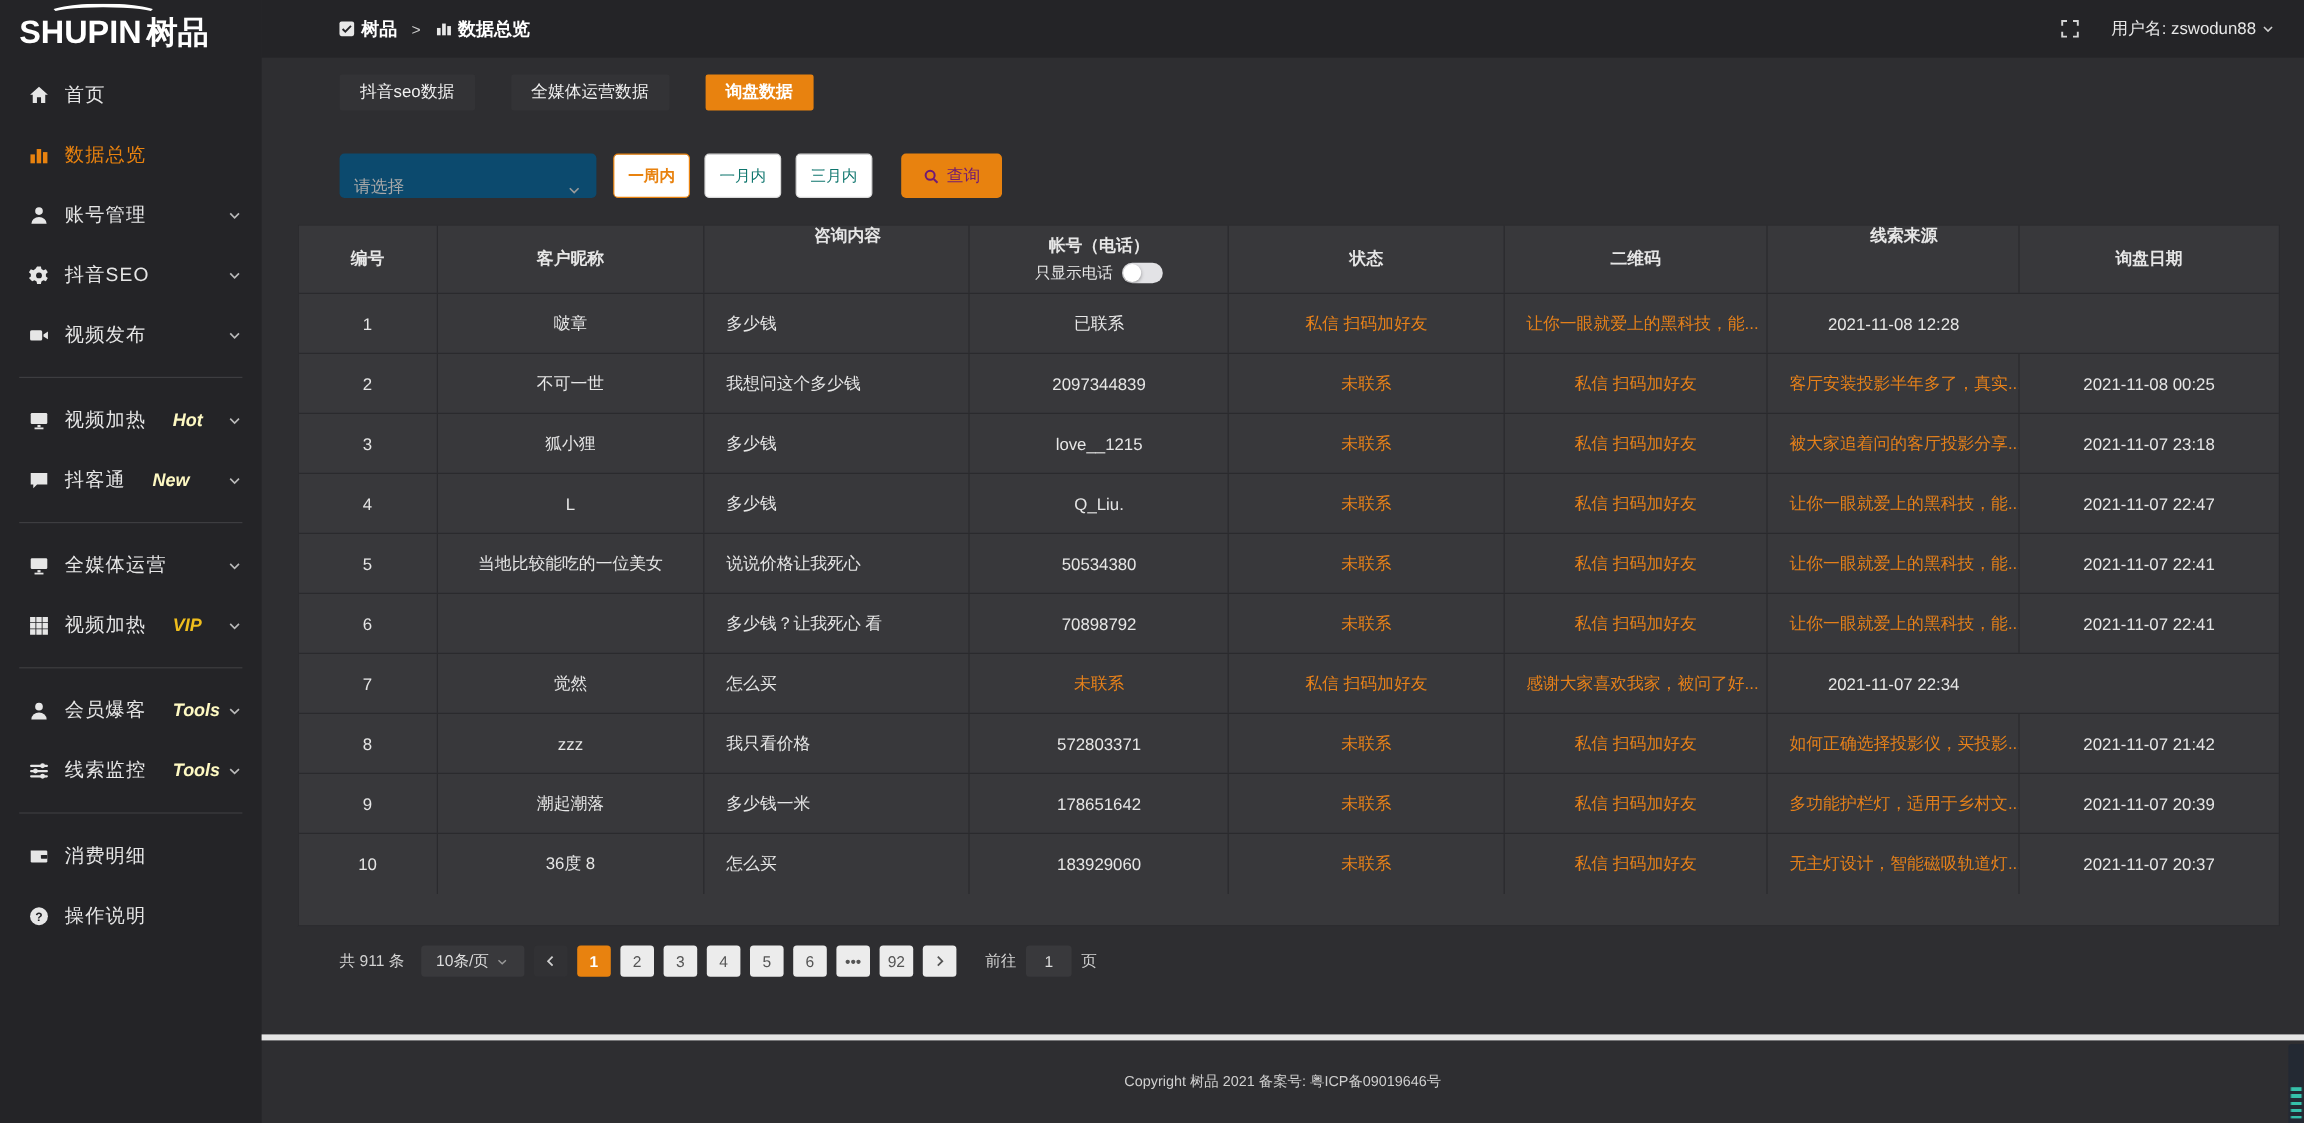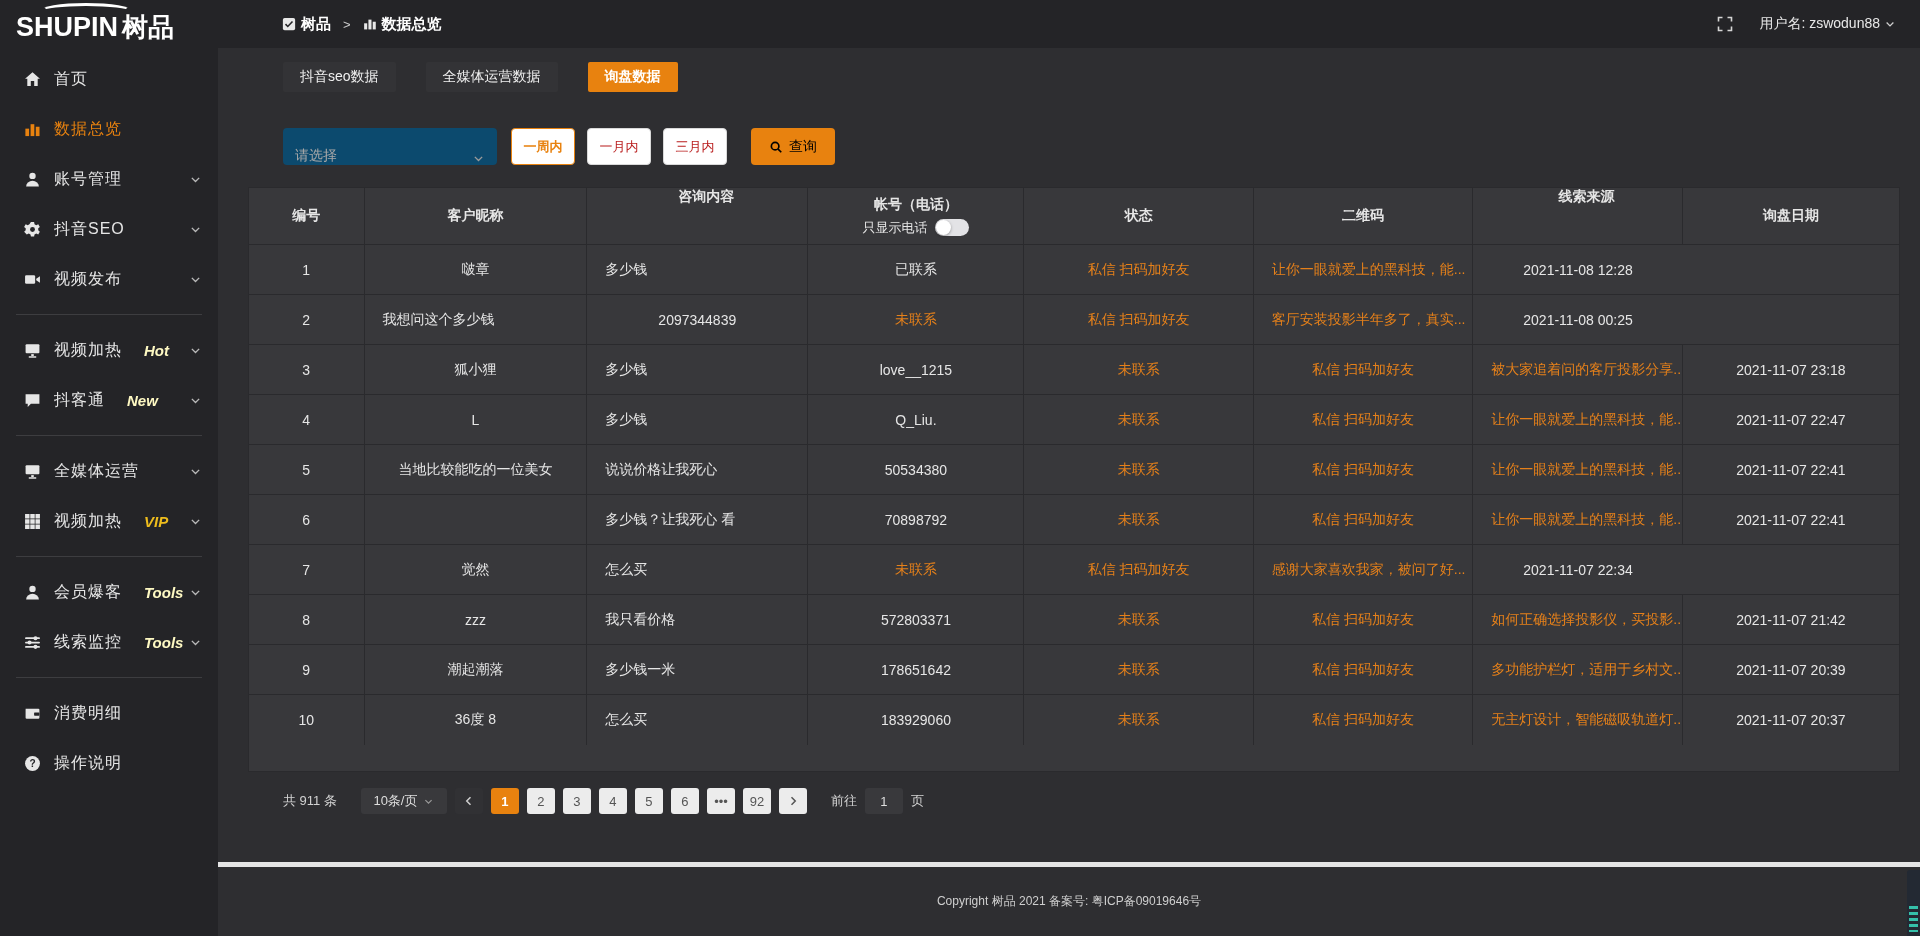--- a/index.html
+++ b/index.html
@@ -54,23 +54,23 @@
   .tabs-row{margin:14px 0 0 35px;display:flex;gap:30px;}
   .tab-btn{height:30px;padding:0 17px;background:#333336;color:#f0f0f0;font-size:14px;border:none;border-radius:2px;display:flex;align-items:center;cursor:pointer;}
   .tab-btn.active{background:var(--accent);color:#fff;font-weight:bold;}
 
   
   .filter-row{margin:36px 0 0 35px;display:flex;align-items:center;}
   .select{width:214px;height:37px;background:#0c4a6e;border-radius:4px;display:flex;align-items:flex-end;padding:0 12px;color:#a8a8a8;font-size:14px;cursor:pointer;}
   .select .sel-chev{margin-left:auto;width:13px;height:13px;color:#9a9a9a;display:inline-flex;}
   .sel-chev svg{width:100%;height:100%;}
   .range-group{display:flex;gap:12px;margin-left:14px;}
-  .range-btn{width:64px;height:37px;background:#fff;border:1px solid #d9d9d9;border-radius:4px;color:#b91c1c;font-size:13px;cursor:pointer;}
+  .range-btn{width:64px;height:37px;background:#fff;border:1px solid #d9d9d9;border-radius:4px;color:#0f766e;font-size:13px;cursor:pointer;}
   .range-btn.active{border:1px solid var(--accent);color:var(--accent);font-weight:bold;}
-  .search-btn{margin-left:24px;height:37px;padding:0 18px;background:var(--accent);border:none;border-radius:4px;color:#000000;font-size:14px;display:flex;align-items:center;gap:6px;cursor:pointer;}
+  .search-btn{margin-left:24px;height:37px;padding:0 18px;background:var(--accent);border:none;border-radius:4px;color:#701a75;font-size:14px;display:flex;align-items:center;gap:6px;cursor:pointer;}
   .search-btn .ic{width:14px;height:14px;display:inline-flex;}
   .search-btn .ic svg{width:100%;height:100%;}
 
   
   .table-wrap{margin-top:22px;background:var(--cell);border:1px solid var(--line);padding-bottom:26px;}
   .tgrid{display:grid;grid-template-columns:7% 13.5% 13.4% 13.1% 13.9% 13.3% 12.7% 13.1%;}
   .th,.td{border-right:1px solid var(--line);display:flex;align-items:center;justify-content:center;color:var(--txt);font-size:14px;overflow:hidden;}
   .th:last-child,.td:last-child{border-right:none;}
   .thead{height:57px;border-bottom:1px solid var(--line);}
   .th{flex-direction:column;font-weight:bold;gap:5px;}
@@ -79,21 +79,21 @@
   .td.left,.th.left{justify-content:flex-start;padding-left:18px;text-align:left;}
   .toggle-line{display:flex;align-items:center;gap:8px;font-size:13px;font-weight:normal;}
   .switch{width:34px;height:17px;background:#e3e3e6;border-radius:9px;position:relative;cursor:pointer;flex:none;}
   .switch::after{content:"";position:absolute;left:1px;top:1px;width:15px;height:15px;border-radius:50%;background:#fff;box-shadow:0 1px 3px rgba(0,0,0,.35);}
   .status{color:var(--orange-text);}
   .status.contacted{color:var(--txt);}
   .orange{color:var(--orange-text);cursor:pointer;white-space:nowrap;}
 
   
   .pagi-row{margin:16px 0 0 35px;display:flex;align-items:center;font-size:13px;color:#d2d2d2;gap:8px;}
-  .pagi-total{margin-right:16px;}
+  .pagi-total{margin-right:6px;}
   .pp-select{width:86px;height:26px;background:#39393c;border-radius:3px;display:flex;align-items:center;justify-content:center;gap:6px;color:#ddd;cursor:pointer;}
   .pp-select .sel-chev{width:11px;height:11px;display:inline-flex;margin-left:0;color:#9a9a9a;}
   .pg-btn{min-width:28px;height:26px;border:none;border-radius:3px;background:#ececec;color:#555;font-size:13px;display:flex;align-items:center;justify-content:center;cursor:pointer;padding:0 6px;}
   .pg-btn.dark{background:#313134;color:#cfcfcf;}
   .pg-btn.active{background:var(--accent);color:#fff;font-weight:bold;}
   .pg-btn .ic{width:12px;height:12px;display:inline-flex;}
   .pg-btn .ic svg{width:100%;height:100%;}
   .jump{display:flex;align-items:center;gap:8px;margin-left:16px;}
   .jump input{width:38px;height:26px;background:#39393c;border:none;border-radius:3px;color:#ddd;text-align:center;font-size:13px;outline:none;}
 
@@ -405,20 +405,23 @@
                 <span class="orange">让你一眼就爱上的黑科技，能...</span>
               </div>
     <div class="td">
                 <span>2021-11-08 12:28</span>
               </div>
   </div>
 
   <div class="tgrid trow">
     <div class="td">
                 <span>2</span>
+              </div>
+    <div class="td">
+                <span>不可一世</span>
               </div>
     <div class="td left">
                 <span>我想问这个多少钱</span>
               </div>
     <div class="td">
                 <span>2097344839</span>
               </div>
     <div class="td">
                 <span class="status">未联系</span>
               </div>

